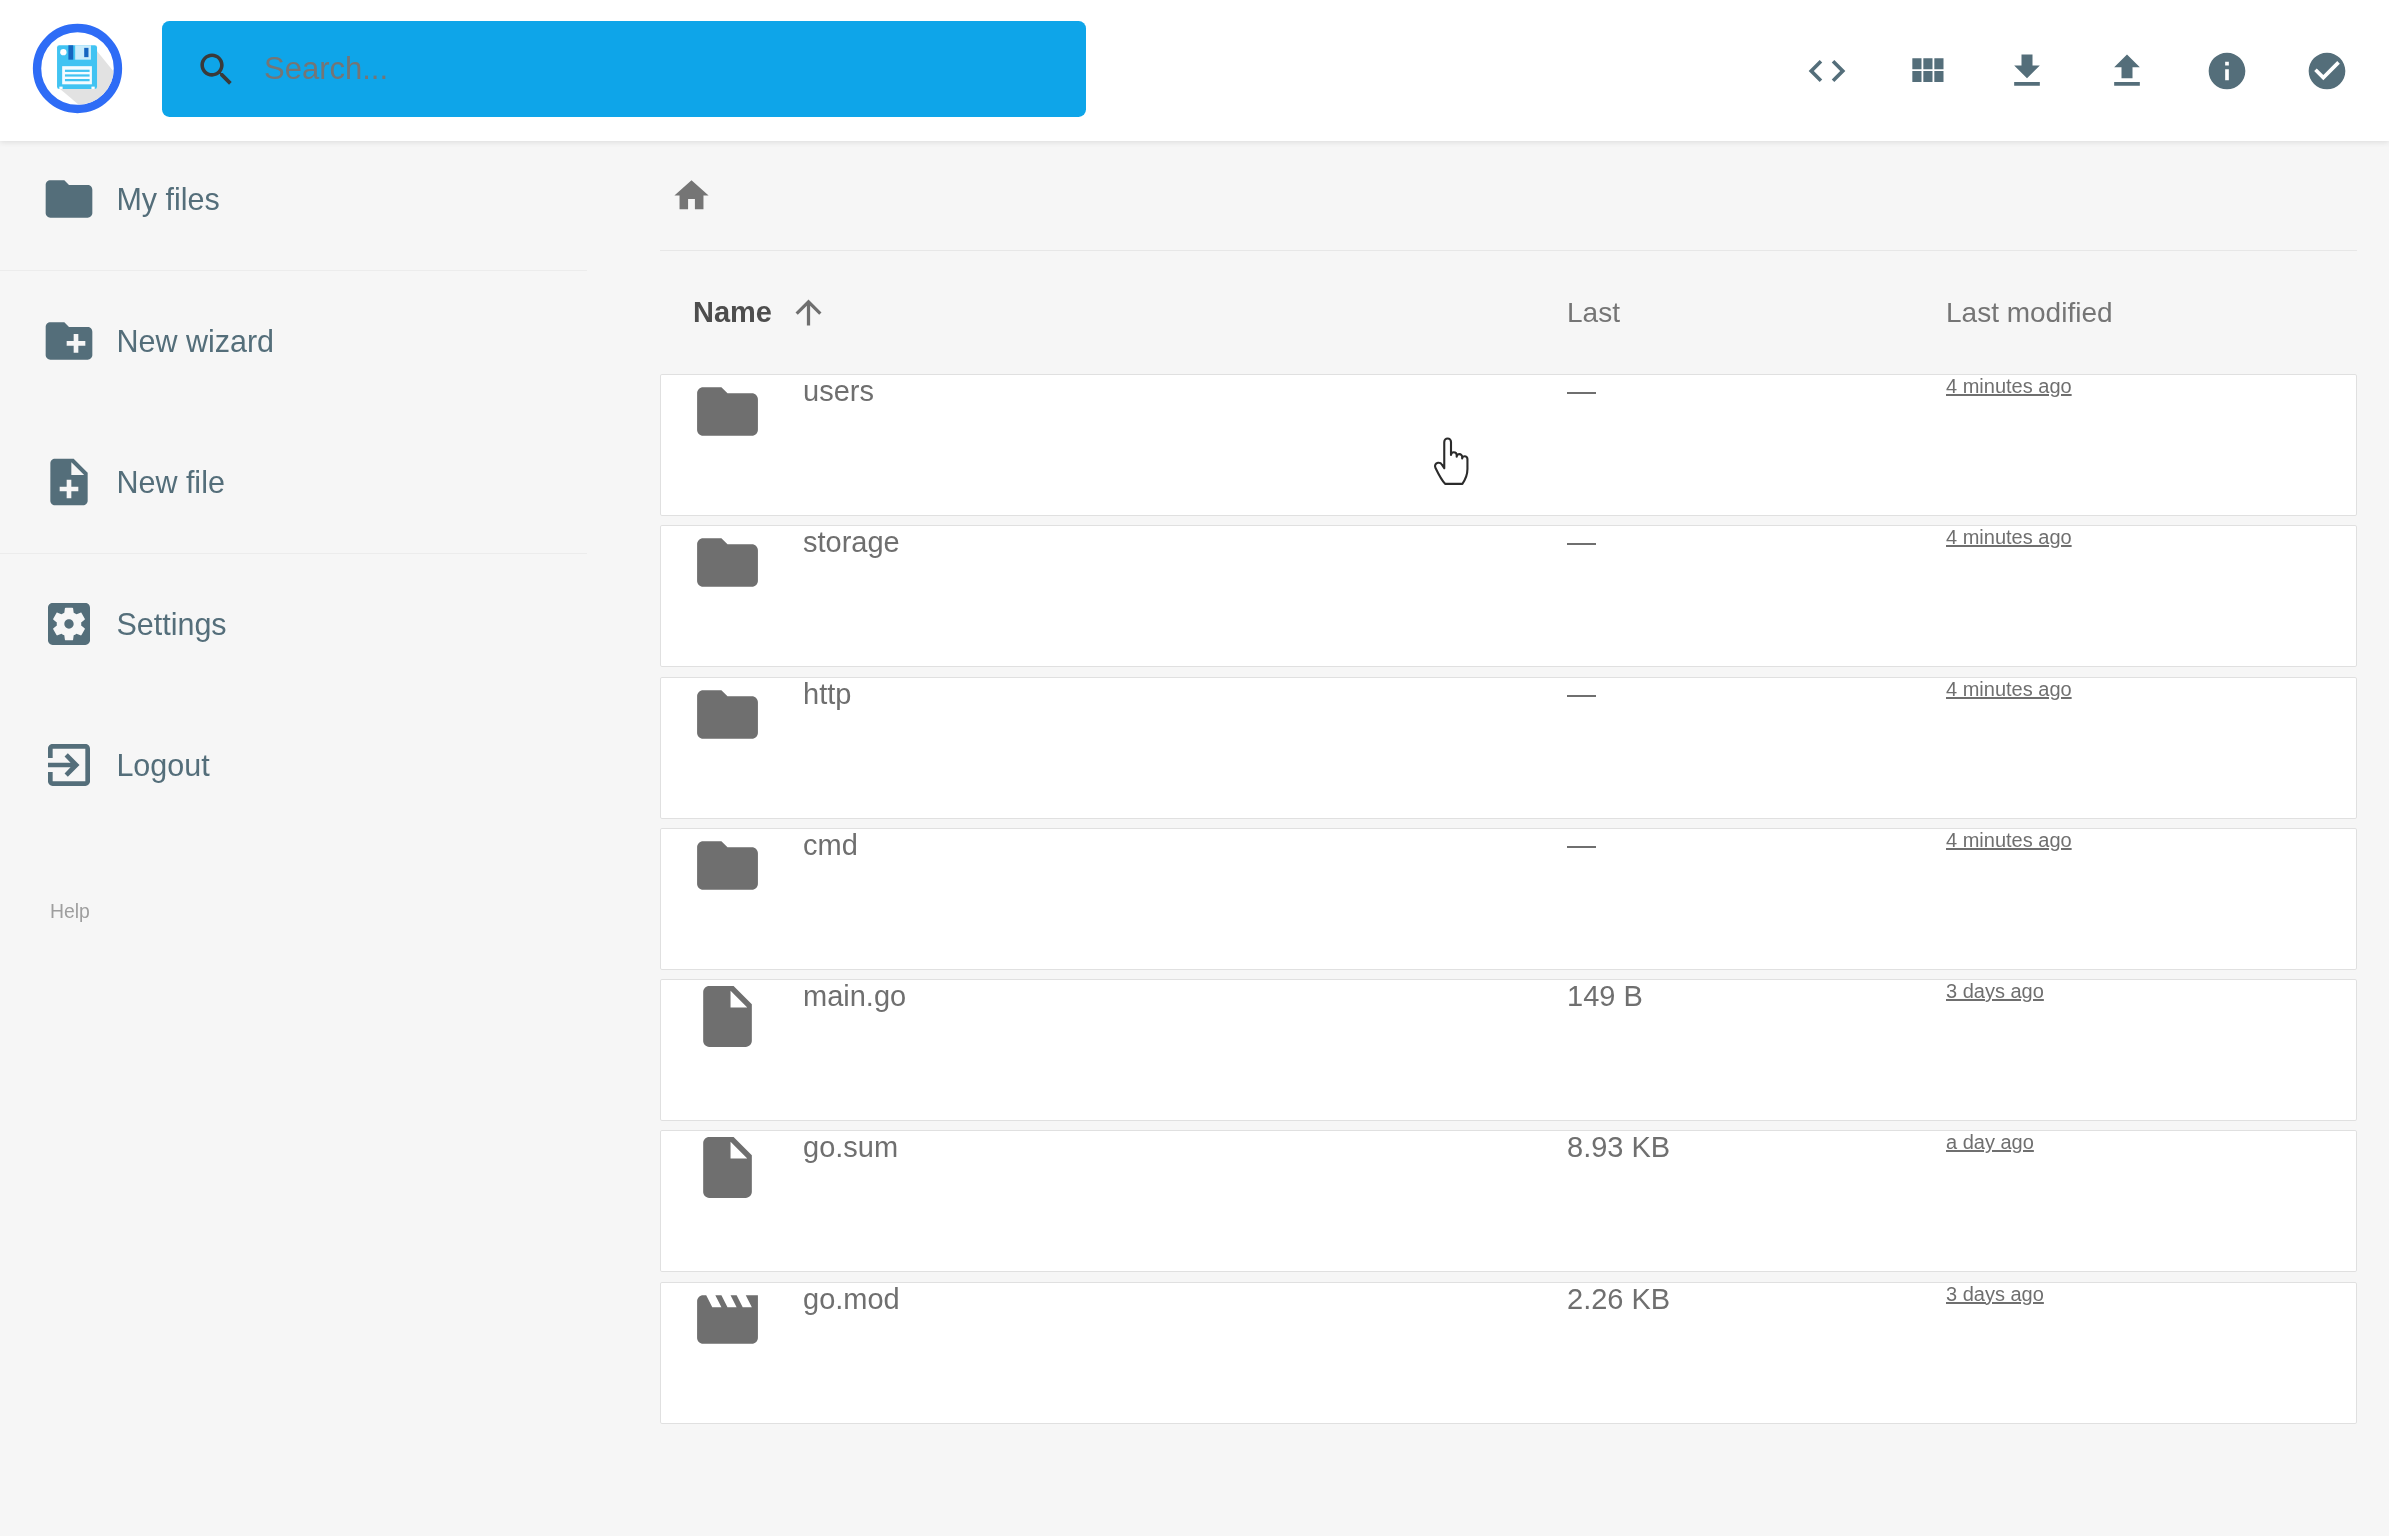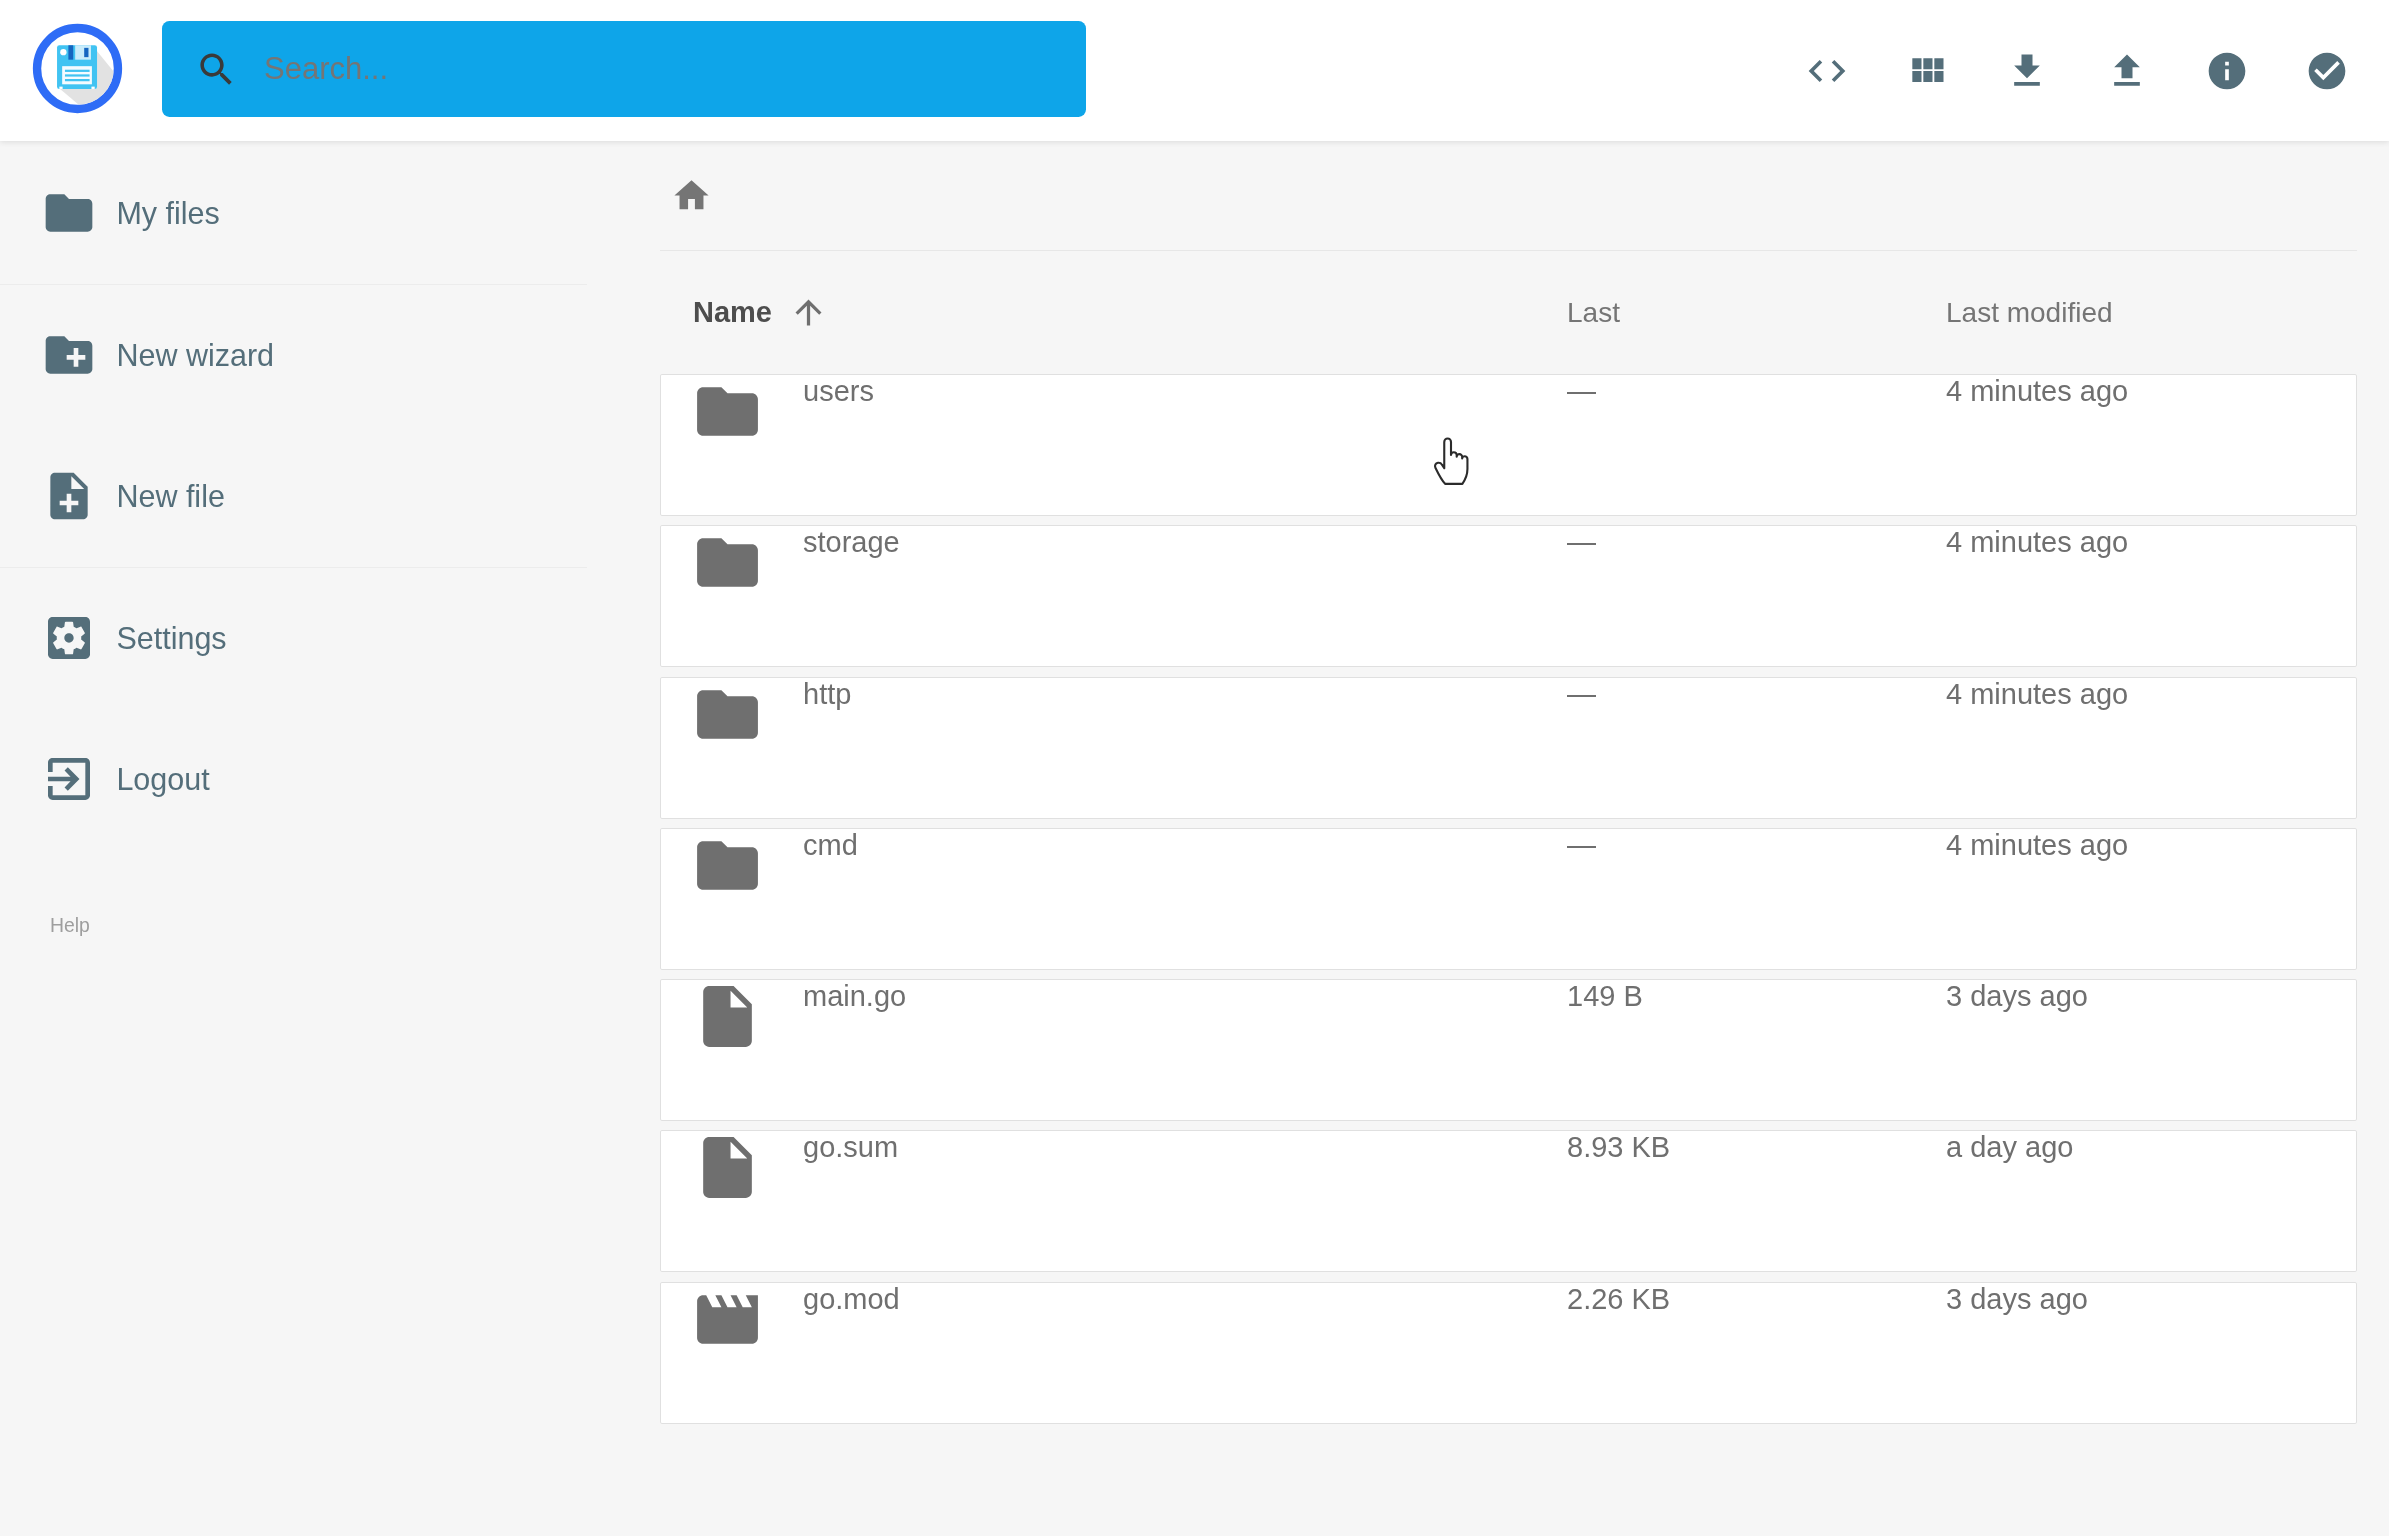--- a/index.html
+++ b/index.html
@@ -25,21 +25,21 @@
     flex:1;border:none;outline:none;background:transparent;
     font-size:31px;color:#444;font-family:inherit;padding:0;margin-right:18.5px;
   }
   .searchbox input::placeholder{color:#757575;opacity:1;}
   .header-actions{
     position:absolute;right:40px;top:0;height:141px;display:flex;align-items:center;gap:56px;
   }
   .abtn{width:44px;height:44px;padding:0;border:none;background:transparent;cursor:pointer;}
   .abtn svg{width:44px;height:44px;fill:#546e7a;display:block;}
   
-  .sidebar{position:absolute;top:141px;left:0;width:587px;padding-top:1.9px;box-sizing:border-box;}
+  .sidebar{position:absolute;top:127px;left:0;width:587px;padding-top:1.9px;box-sizing:border-box;}
   .side-item{height:141px;display:flex;align-items:center;padding-left:41px;cursor:pointer;}
   .side-item svg{width:56px;height:56px;fill:#546e7a;flex:0 0 auto;margin-right:19.4px;}
   .side-item span{font-size:30.5px;color:#546e7a;}
   .side-divider{border-top:1.9px solid #ececec;height:0;}
   .side-footer{margin-top:59px;padding-left:50px;font-size:19.4px;color:#9e9e9e;line-height:32px;}
   .side-footer .help{cursor:pointer;display:inline-block;}
   
   .main{position:absolute;left:587px;top:141px;width:1803px;height:1396px;overflow:hidden;}
   .breadcrumbs{height:109px;display:flex;align-items:center;padding-left:84px;}
   .crumb-home{width:41px;height:41px;border:none;background:transparent;padding:0;cursor:pointer;}
@@ -53,21 +53,21 @@
   .hcol .sort-arrow{width:39px;height:39px;fill:#6f6f6f;margin-left:16.7px;}
   .rows{margin:0 33px 0 73px;}
   .row{
     position:relative;height:142px;box-sizing:border-box;background:#ffffff;
     border:0.9px solid #e0e0e0;border-radius:1.9px;margin-bottom:9.3px;
     display:flex;align-items:flex-start;padding-left:30px;cursor:pointer;
   }
   .row .ficon{width:73px;height:73px;fill:#6f6f6f;flex:0 0 auto;}
   .row .name{margin-left:39px;font-size:29px;color:#6f6f6f;}
   .row .size{position:absolute;left:906px;font-size:29px;color:#6f6f6f;}
-  .row .modified{position:absolute;left:1285px;font-size:29px;color:#6f6f6f;}
+  .row .modified{position:absolute;left:1285px;font-size:20px;color:#6f6f6f;text-decoration:underline;}
   
   .cursor{position:absolute;left:1425px;top:428px;width:52px;height:59px;z-index:50;pointer-events:none;}
 </style>
 </head>
 <body>
 
 <div class="header">
   <svg class="logo" viewBox="0 0 100 100">
     <defs>
         <clipPath id="lc">

